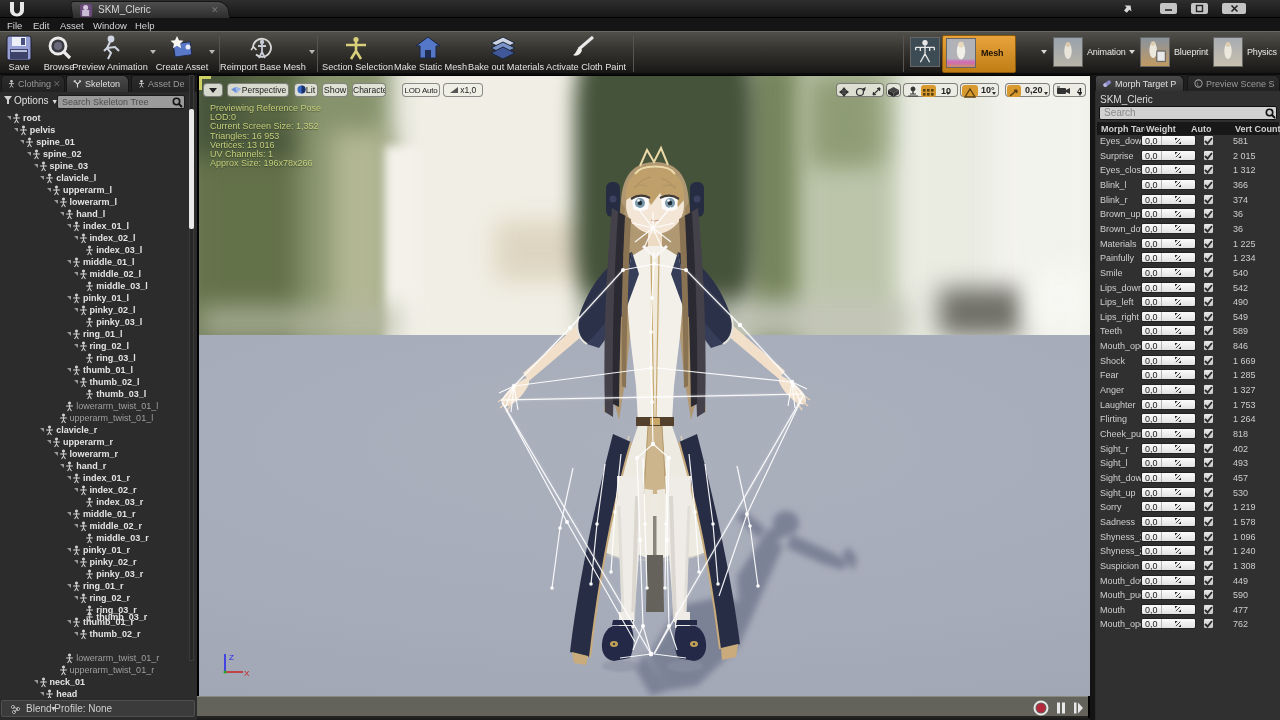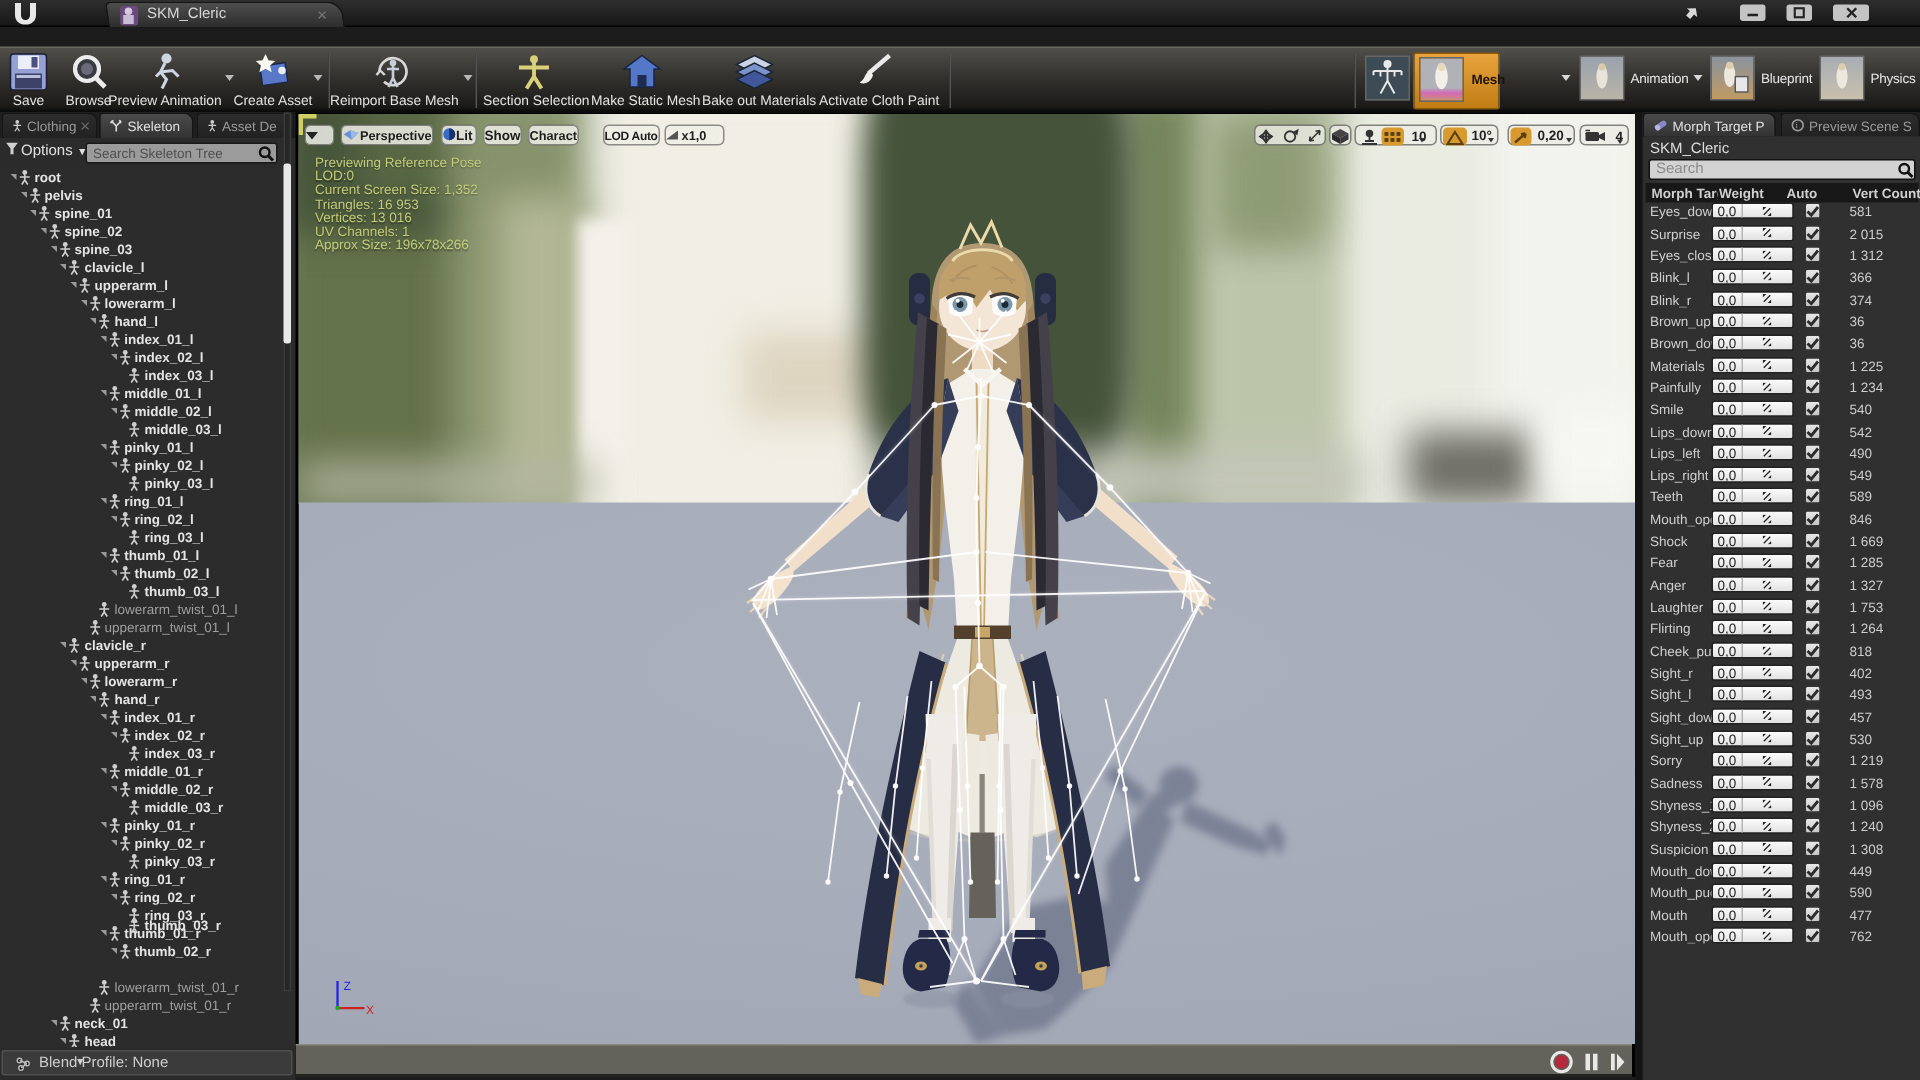--- a/index.html
+++ b/index.html
@@ -54,21 +54,21 @@
 #blendbar span{position:absolute;left:24px;top:2px;font-size:10px;color:#cfcfcf}
 
 #vp{position:absolute;left:197px;top:75px;width:893px;height:643px;background:#000;overflow:hidden}
 #vpinner{position:absolute;left:2px;top:1px;width:891px;height:620px;overflow:hidden}
 #photo{position:absolute;left:0;top:0;width:891px;height:260px;background:#dfe2d6;overflow:hidden}
 #photo .pb{position:absolute;filter:blur(12px)}
 #floor{position:absolute;left:0;top:259px;width:891px;height:362px;
  background:radial-gradient(120% 90% at 50% 30%,#abb0bd 0%,#a7acba 55%,#9fa5b3 100%)}
 #vpbar{position:absolute;left:0;top:621px;width:891px;height:22px;background:#64635b;border-top:1px solid #8a897f;border-bottom:2px solid #23231f}
 
-.vbtn{position:absolute;background:rgba(238,238,230,.85);border:1px solid rgba(40,40,40,.5);border-radius:4px;color:#1d1d1d;font-size:9px;font-weight:bold;white-space:nowrap;overflow:hidden}
+.vbtn{position:absolute;background:rgba(238,238,230,.85);border:1px solid rgba(40,40,40,.5);border-radius:4px;color:#1d1d1d;font-size:9px;font-weight:normal;text-align:center;white-space:nowrap;overflow:hidden}
 .vgrp{position:absolute;background:rgba(235,235,228,.82);border:1px solid rgba(40,40,40,.55);border-radius:4px}
 .osq{position:absolute;background:#d89a2e;border-radius:3px}
 .stat{position:absolute;left:11px;color:#c3cd7a;font-size:9px;white-space:nowrap;text-shadow:0 1px 1px rgba(0,0,0,.35)}
 
 #rsep{position:absolute;left:1090px;top:75px;width:5px;height:645px;background:#141414}
 #rpanel{position:absolute;left:1095px;top:75px;width:185px;height:645px;background:#2b2b2b}
 #rtabs{position:absolute;left:0;top:0;width:185px;height:16px;background:#1f1f1f}
 #rbody{position:absolute;left:1px;top:16px;width:184px;height:629px;background:#303030}
 #skmlbl{position:absolute;left:4px;top:3px;font-size:10px;color:#dcdcdc}
 #rsearch{position:absolute;left:3px;top:15px;width:178px;height:14px;background:#d2d2d2;border:1px solid #111;border-radius:2px;color:#8a8a8a;font-size:10px;padding:0 4px}
@@ -131,20 +131,27 @@
           <path d="M1,6 H8" stroke="#222" stroke-width="1.6"></path>
         </svg></span>
  <span class="winbtn" style="left:1191px;width:17px;background:#c4c4c4;border-radius:2px"><svg width="9" height="9" viewBox="0 0 9 9" style="margin-top:1px">
           <rect x="1.5" y="1.5" width="6" height="6" fill="none" stroke="#222" stroke-width="1.4"></rect>
         </svg></span>
  <span class="winbtn" style="left:1222px;width:24px;background:#c4c4c4;border-radius:2px"><svg width="9" height="9" viewBox="0 0 9 9" style="margin-top:1px">
           <path d="M1.5,1.5 L7.5,7.5 M7.5,1.5 L1.5,7.5" stroke="#222" stroke-width="1.6"></path>
         </svg></span>
 </div>
 
+<div id="menubar">
+ <span style="left:7px">File</span>
+      <span style="left:33px">Edit</span>
+ <span style="left:60px">Asset</span>
+      <span style="left:93px">Window</span>
+ <span style="left:135px">Help</span>
+</div>
 
 <div id="toolbar">
  <div class="tbtn" style="left:2px;width:34px">
         <svg class="ic" viewBox="0 0 28 26">
           <rect x="2" y="1" width="24" height="24" rx="2" fill="#97a0d4" stroke="#1d1d30"></rect>
           <rect x="7" y="2" width="14" height="9" fill="#eceef8"></rect>
           <rect x="16" y="3" width="4" height="7" fill="#4a5080"></rect>
           <rect x="5" y="14" width="18" height="10" fill="#3c4268"></rect>
           <rect x="6" y="15" width="16" height="2" fill="#b8c0dc"></rect>
         </svg>
@@ -228,21 +235,21 @@
  <div class="tsep" style="left:903px"></div>
  <div class="modebtn" style="left:910px;width:66px">
         <svg class="th" style="background:#3d4b55" viewBox="0 0 30 30">
           <g stroke="#e8e8e8" stroke-width="1.4" fill="none">
             <circle cx="15" cy="5" r="2.2" fill="#e8e8e8"></circle>
             <path d="M15,7 L15,17 M5,10 L25,10 M5,10 L5,13 M25,10 L25,13 M15,17 L10,26 M15,17 L20,26 M10,10 L10,14 M20,10 L20,14"></path>
           </g>
         </svg>
         <div class="tx">Skeleton</div>
       </div>
- <div class="modebtn" style="left:942px;width:58px;background:linear-gradient(#e8a33d,#c07d14);border:1px solid #8a5a0a;border-radius:2px">
+ <div class="modebtn" style="left:942px;width:74px;background:linear-gradient(#e8a33d,#c07d14);border:1px solid #8a5a0a;border-radius:2px">
         <svg class="th" style="left:3px;background:linear-gradient(#b0b2b8 70%,#d468b8 82%,#c89070)" viewBox="0 0 30 30">
           <ellipse cx="15" cy="13" rx="4.5" ry="9" fill="#f2efe8"></ellipse>
           <circle cx="15" cy="6" r="3" fill="#e8d8bd"></circle>
         </svg>
         <div class="tx" style="left:38px;color:#1d1205;font-weight:bold">Mesh</div>
       </div>
  <div class="tdrop" style="left:1041px;border-top-color:#d8d8d8"></div>
  <div class="modebtn" style="left:1053px;width:74px">
         <svg class="th" style="background:linear-gradient(#9aa2ac,#b8b4a8)" viewBox="0 0 30 30">
           <ellipse cx="15" cy="14" rx="4" ry="8.5" fill="#e8e4da"></ellipse>

